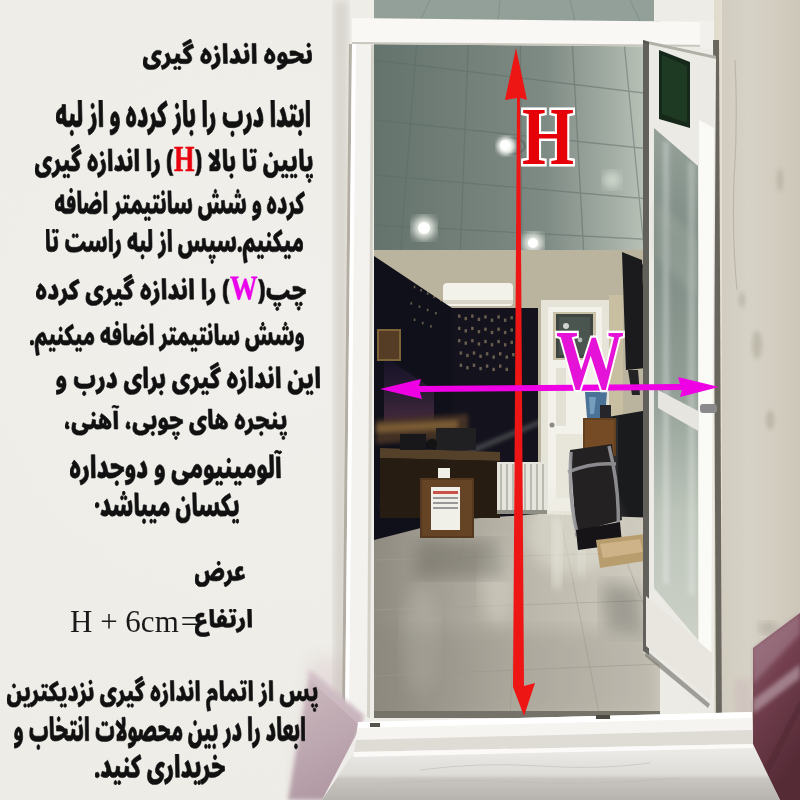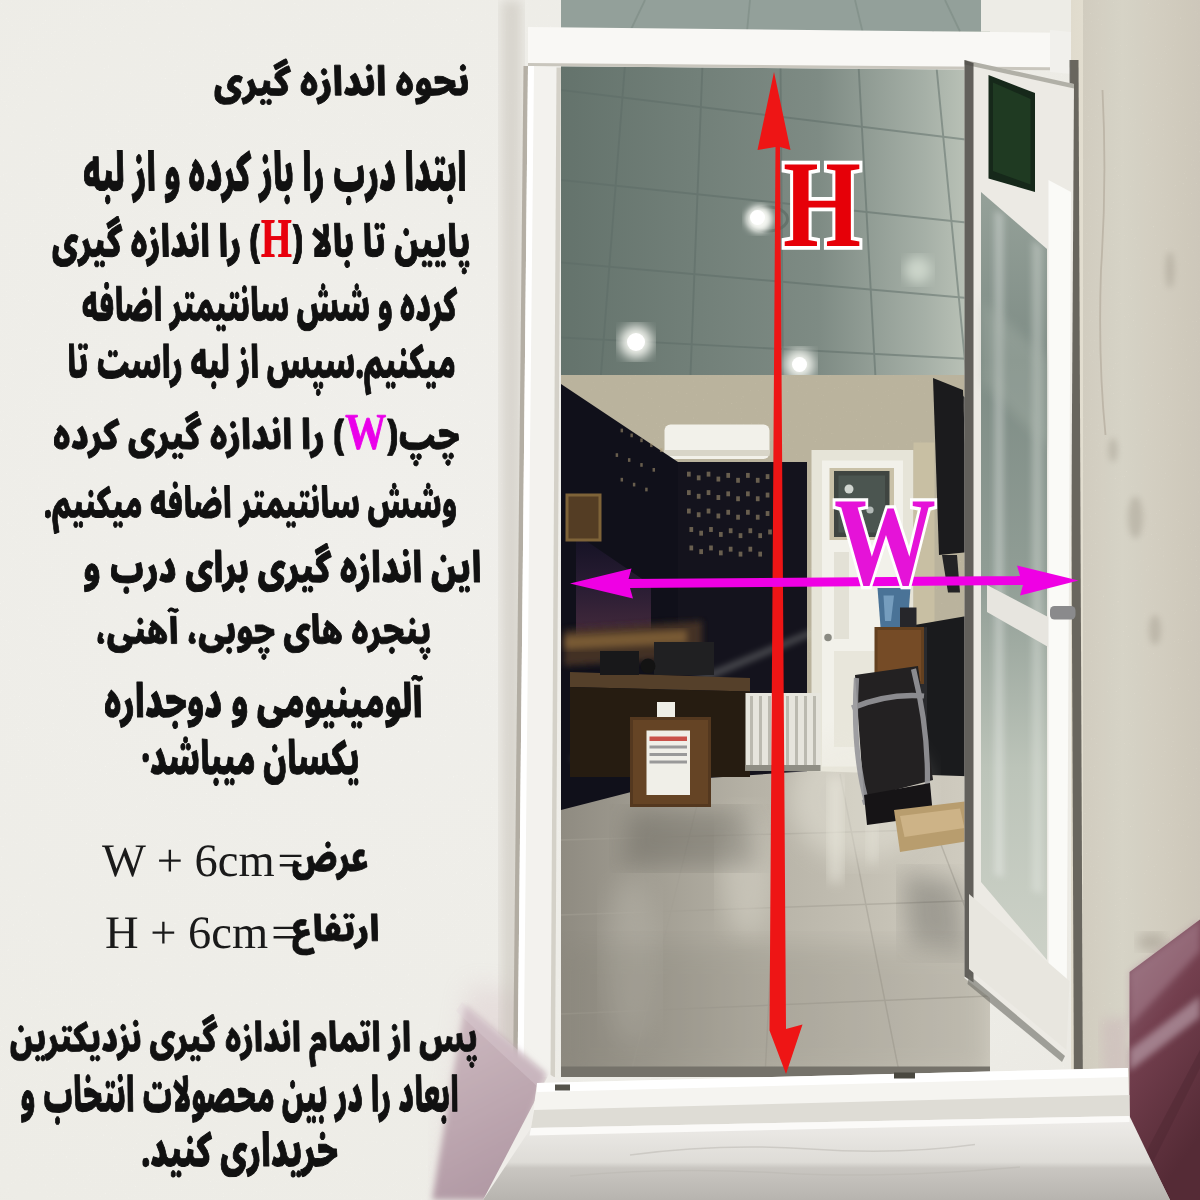--- a/index.html
+++ b/index.html
@@ -365,21 +365,20 @@
 
 <path d="M516,48 L527,100 L520,98 L524,686 L535,683 L524,716 L513,687 L517,98 L505,100 Z" fill="#ee1515"></path>
 
 <text x="548" y="164" font-family="'Liberation Serif'" font-weight="700" font-size="83" textLength="52" lengthAdjust="spacingAndGlyphs" text-anchor="middle" fill="#e60008" stroke="#ffffff" stroke-width="5" paint-order="stroke" style="white-space:pre">H</text>
 
 <path d="M380,389 L421,379 L419,386 L680,384 L678,377 L719,387 L680,397 L682,390 L420,392 L422,399 Z" fill="#ef00e4"></path>
 
 <text x="590" y="389" font-family="'Liberation Serif'" font-weight="700" font-size="84" textLength="68" lengthAdjust="spacingAndGlyphs" text-anchor="middle" fill="#e513d8" stroke="#ffffff" stroke-width="4.5" paint-order="stroke" style="white-space:pre">W</text>
 </svg>
 
-<div style="position:absolute;left:68px;top:556px;width:130px;font-family:'Liberation Serif';font-size:31px;color:#1a1a1a;white-space:nowrap">W + 6cm<span style="margin-left:2px">=</span></div>
 
 <div style="position:absolute;left:70px;top:604px;width:130px;font-family:Liberation Serif, serif;font-size:31px;color:#1a1a1a;white-space:nowrap">H + 6cm<span style="margin-left:2px">=</span></div>
 
 <svg style="position:absolute;left:143px;top:39px" width="169" height="31" viewBox="0 0 925 147" preserveAspectRatio="none">
       <path fill-rule="evenodd" fill="#111111" stroke="#111111" stroke-width="3" stroke-linejoin="round" d="M196,129 191,134 191,142 196,146 202,146 207,142 207,133 202,129ZM173,129 168,135 168,141 173,146 180,146 185,141 185,135 181,130ZM411,65 393,73 402,94 402,105 398,112 390,119 372,126 378,145 391,141 404,134 413,126 420,114 423,101 422,90 416,73ZM102,59 90,54 74,54 62,60 52,71 47,85 49,96 55,102 70,109 73,112 70,118 60,123 39,125 27,120 24,117 21,109 25,90 7,84 0,105 0,118 6,132 18,141 33,145 59,144 69,141 82,134 93,122 97,107 89,97 70,87 69,82 75,75 79,73 86,73 95,76ZM917,52 897,57 904,83 903,91 897,96 873,95 870,92 879,89 876,70 863,69 834,57 812,56 804,58 806,79 835,78 849,81 851,83 834,92 814,96 791,96 785,75 778,67 773,64 763,62 751,66 743,74 738,84 737,100 740,106 745,111 753,115 762,116 763,118 748,125 733,127 736,145 753,143 767,138 775,133 783,125 788,117 821,115 843,108 854,101 856,101 864,111 876,116 900,116 915,110 919,106 924,94 923,72ZM760,81 764,80 768,84 771,91 770,98 760,97 756,93 756,88ZM474,109 479,113 496,117 514,115 525,108 532,114 541,117 557,116 569,112 577,105 581,95 581,77 575,53 571,52 555,57 561,81 561,89 554,96 542,96 534,90 524,62 515,47 512,47 495,58 508,82 508,91 501,95 490,94 482,91ZM689,42 675,58 680,63 673,70 667,80 665,86 665,99 668,106 676,113 685,116 698,117 710,113 717,107 722,97 723,86 720,75 714,65 707,57ZM693,73 695,73 701,79 704,86 704,91 699,97 690,97 684,92 684,85 687,79ZM340,42 326,58 331,63 324,70 318,80 316,86 316,99 319,106 327,113 336,116 349,117 361,113 368,107 373,97 374,86 371,75 365,65 358,57ZM344,73 346,73 352,79 355,86 355,91 350,97 341,97 335,92 335,85 338,79ZM398,32 395,33 390,39 390,45 396,52 403,52 409,47 410,42 406,34ZM271,23 259,27 235,39 222,49 220,62 244,87 245,93 242,96 206,95 201,90 202,73 182,70 179,88 173,95 157,96 150,91 139,65 120,74 129,92 130,103 127,110 119,118 108,124 99,126 105,145 119,141 134,132 143,122 148,112 154,116 159,117 174,116 186,111 190,106 195,112 204,116 238,117 249,115 258,111 266,101 267,89 260,74 244,57 260,48 278,41ZM597,21 599,116 620,116 618,21ZM438,21 441,116 462,116 459,21ZM905,19 898,24 897,33 903,39 910,39 916,33 916,26 911,20ZM562,19 559,20 554,26 554,32 560,39 567,39 573,34 574,29 570,21ZM262,1 260,0 216,22 222,35 224,36 266,16 267,13Z"></path>
     </svg>
 
 <svg style="position:absolute;left:56px;top:100px" width="254" height="37" viewBox="0 0 1552 131" preserveAspectRatio="none">
       <path fill-rule="evenodd" fill="#111111" stroke="#111111" stroke-width="3" stroke-linejoin="round" d="M1075,110 1069,116 1069,124 1074,129 1083,129 1088,123 1087,115 1082,110ZM1488,107 1482,113 1482,121 1487,126 1496,126 1501,120 1500,112 1495,107ZM824,107 818,114 818,120 823,126 829,127 835,124 837,120 837,114 833,108ZM93,107 87,114 87,120 92,126 98,127 104,124 106,120 106,114 102,108ZM1183,44 1164,53 1173,70 1174,83 1171,89 1163,97 1152,103 1143,105 1150,124 1173,115 1187,102 1191,95 1194,86 1194,70 1189,55ZM961,44 942,53 950,68 952,82 949,89 941,97 930,103 921,105 927,124 938,121 952,114 964,103 970,92 972,84 972,71 966,53ZM750,44 731,53 740,70 741,83 738,89 730,97 719,103 710,105 717,124 740,115 754,102 758,95 761,86 761,70 756,55ZM235,44 216,53 224,68 226,82 223,89 215,97 204,103 195,105 201,124 212,121 226,114 238,103 244,92 246,84 246,71 240,53ZM370,43 360,41 349,44 341,51 335,62 334,79 336,84 341,89 349,92 363,91 364,93 353,101 339,105 331,105 330,110 333,124 345,123 359,119 372,112 383,99 387,87 388,78 386,64 381,53ZM357,60 360,59 365,63 368,73 367,75 356,76 353,73 353,66ZM1134,37 1114,42 1118,54 1119,67 1115,72 1111,74 1097,77 1062,77 1052,75 1046,72 1042,68 1040,63 1043,47 1025,43 1020,63 1022,78 1026,85 1031,89 1041,94 1054,97 1086,98 1105,96 1120,92 1131,86 1135,82 1139,74 1139,55ZM1349,89 1364,95 1379,96 1389,94 1400,87 1405,92 1411,95 1425,96 1440,93 1449,85 1454,91 1463,95 1481,96 1495,93 1503,89 1507,85 1512,73 1511,51 1505,31 1485,36 1492,62 1491,70 1485,75 1465,74 1460,69 1461,52 1441,49 1438,67 1432,74 1416,75 1409,69 1402,48 1393,31 1388,25 1369,37 1382,59 1383,69 1379,73 1375,74 1356,70ZM1246,25 1227,37 1239,58 1241,65 1240,70 1237,73 1233,74 1214,70 1206,89 1209,91 1228,96 1244,95 1253,92 1262,83 1265,73 1263,57 1258,44ZM539,25 520,37 532,58 534,65 533,70 530,73 526,74 507,70 499,89 502,91 521,96 537,95 546,92 555,83 558,73 556,57 551,44ZM454,22 441,36 446,41 433,58 430,68 430,76 433,84 440,91 450,95 463,96 477,91 484,84 488,74 488,62 486,55 478,42 467,31ZM458,52 463,54 469,63 469,71 464,76 455,76 450,72 450,63ZM1458,17 1453,23 1453,28 1458,34 1465,34 1470,29 1470,22 1465,17ZM1436,17 1431,22 1431,29 1436,34 1442,34 1448,27 1447,21 1442,17ZM737,11 734,12 729,18 729,24 735,31 742,31 748,26 749,21 745,13ZM222,11 215,16 214,25 220,31 227,31 233,25 233,18 228,12ZM673,2 639,17 624,28 622,40 645,64 647,72 644,75 612,74 608,70 603,55 597,44 578,53 586,67 588,73 588,83 583,92 576,98 566,103 557,105 564,124 575,121 591,112 599,104 607,91 610,94 617,96 640,96 654,93 660,90 667,83 669,78 668,64 660,50 646,36 681,19ZM1528,0 1530,95 1551,95 1549,4 1548,0ZM1313,0 1316,95 1337,95 1334,0ZM897,0 899,95 920,95 918,4 917,0ZM777,0 780,77 785,89 795,94 809,96 824,95 832,93 839,89 844,84 848,74 848,56 842,32 838,31 822,36 828,60 828,68 821,75 807,75 803,72 801,67 798,0ZM262,0 265,95 286,95 283,0ZM156,0 135,0 138,69 135,74 116,74 111,68 112,52 92,49 90,64 88,70 84,74 66,74 62,70 60,62 58,16 37,16 37,26 24,30 12,37 6,43 1,53 0,62 2,71 7,78 14,82 22,84 43,84 52,92 62,95 85,95 95,91 100,86 111,94 121,96 138,95 148,92 155,86 159,73ZM38,46 40,64 37,66 25,65 21,61 22,55 27,50Z"></path>
     </svg>

